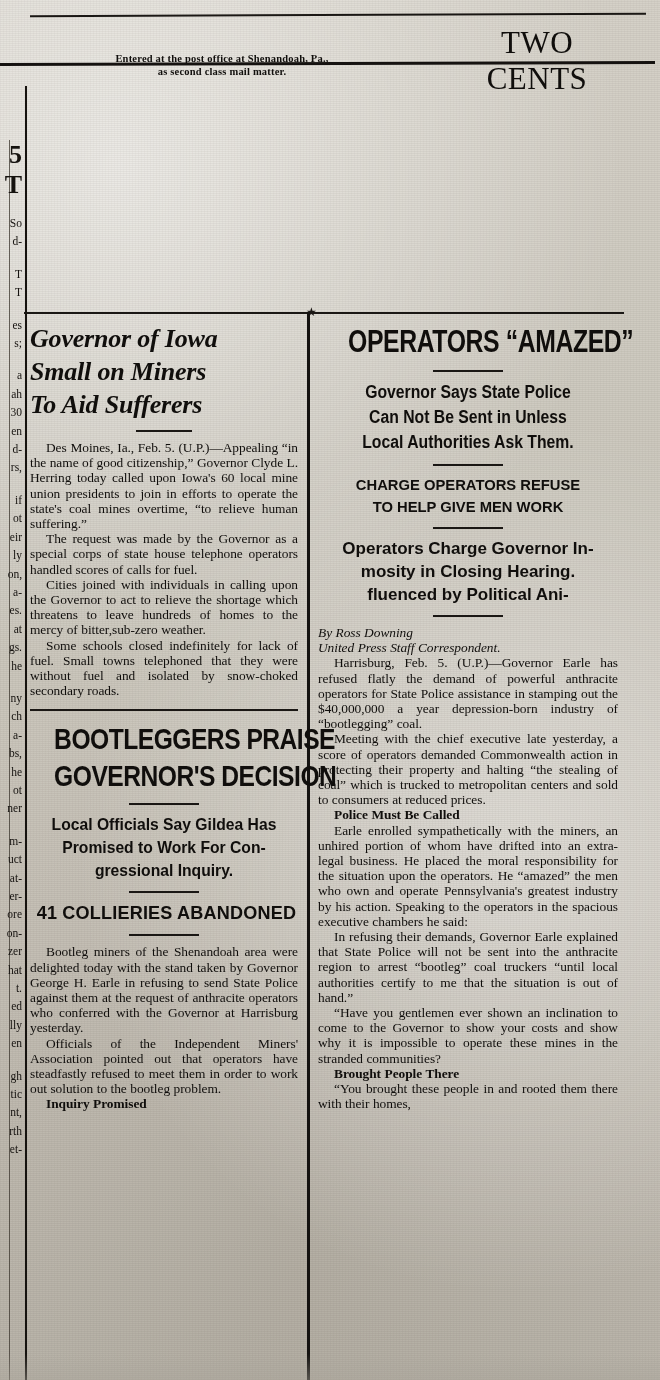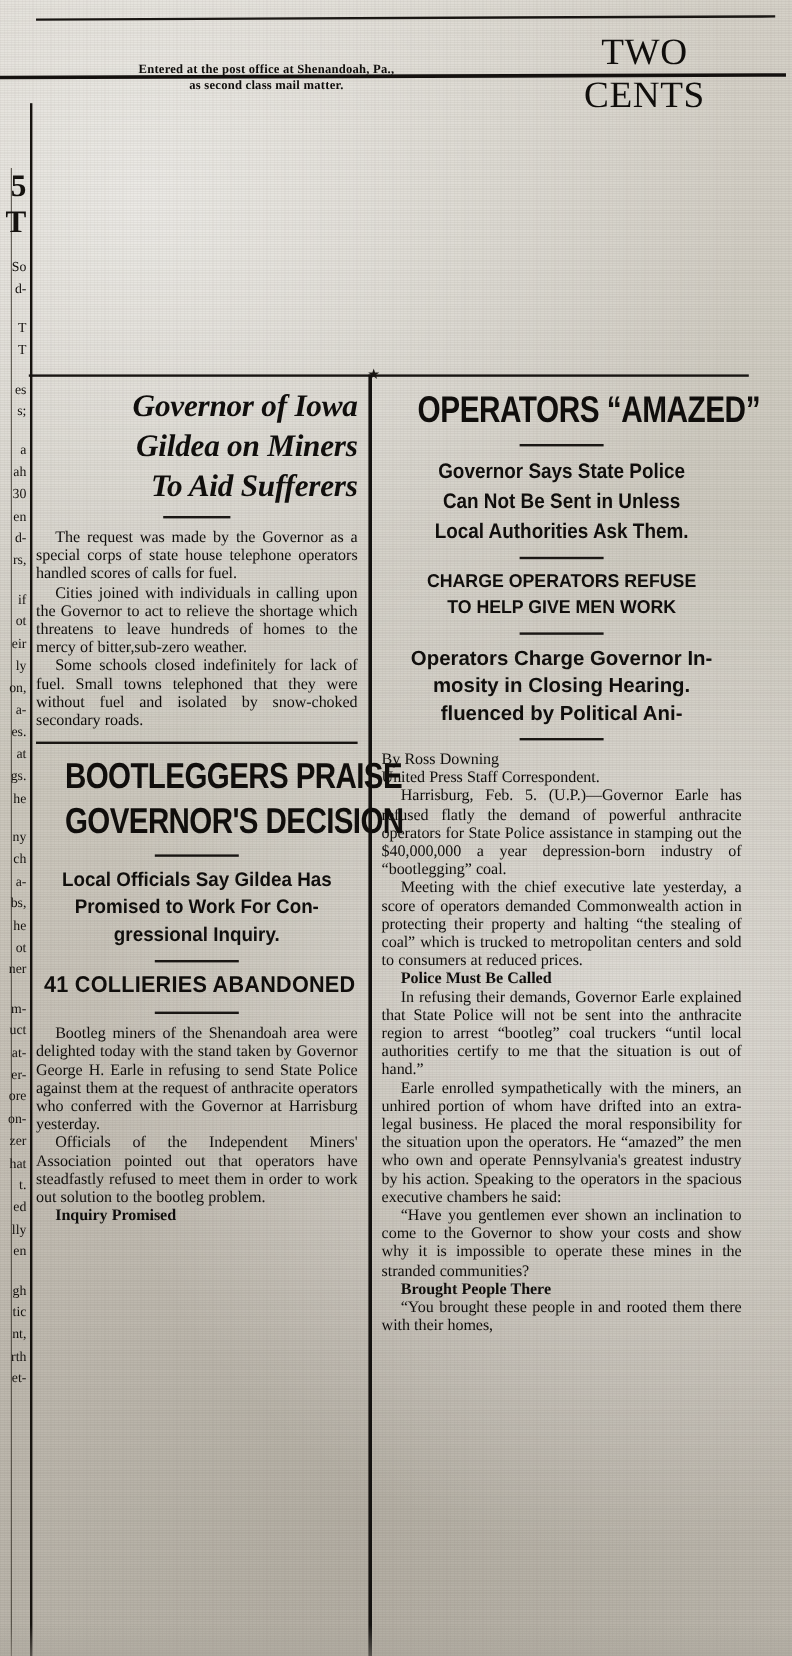--- a/index.html
+++ b/index.html
@@ -77,37 +77,37 @@
     text-align:right;font-size:11.5px;line-height:18.4px;
     color:#15120f;
   }
   .sliver .big{font-size:26px;font-weight:bold;line-height:30px;display:block;}
   .sliver .gap{display:block;height:14px;}
 
   
   .ital-head{
     font-family:"Liberation Serif",serif;
     font-style:italic;font-weight:bold;
-    font-size:26px;line-height:33px;text-align:right;
+    font-size:26px;line-height:33px;text-align:left;
     letter-spacing:-.2px;
   }
   .shortrule{width:56px;height:2px;background:#1a1714;margin:9px auto 8px auto;}
   .shortrule.w70{width:70px;}
 
   .body p{
     margin:0;
     font-size:13.4px;
     line-height:15.2px;
     text-align:justify;
     text-indent:16px;
     letter-spacing:-.05px;
     word-spacing:.2px;
     -webkit-hyphens:none;hyphens:none;
   }
-  .body p.noind{text-indent:0;}
+  .body p.noind{text-indent:0;font-style:italic;}
   .subhead-c{
     text-align:center;font-weight:bold;font-size:13.4px;line-height:17px;
     margin:1px 0 0 0;
   }
 
   .sans-hd{
     font-family:"Liberation Sans",sans-serif;
     font-weight:bold;
     text-align:center;
   }
@@ -237,24 +237,25 @@
     <span>tic</span><br>
     <span>nt,</span><br>
     <span>rth</span><br>
     <span>et-</span>
   </div>
 
   <div class="colL">
 
     <div>
       <div class="ital-head">Governor of Iowa</div>
-      <div class="ital-head">Gildea on Miners</div>
+      <div class="ital-head">Small on Miners</div>
       <div class="ital-head">To Aid Sufferers</div>
       <div class="shortrule"></div>
       <div class="body">
+        <p>Des Moines, Ia., Feb. 5. (U.P.)—Appealing “in the name of good citizenship,” Governor Clyde L. Herring today called upon Iowa's 60 local mine union presidents to join in efforts to operate the state's coal mines overtime, “to relieve human suffering.”</p>
         <p>The request was made by the Governor as a special corps of state house telephone operators handled scores of calls for fuel.</p>
         <p>Cities joined with individuals in calling upon the Governor to act to relieve the shortage which threatens to leave hundreds of homes to the mercy of bitter,sub-zero weather.</p>
         <p>Some schools closed indefinitely for lack of fuel. Small towns telephoned that they were without fuel and isolated by snow-choked secondary roads.</p>
       </div>
     </div>
 
     <div class="sec-rule"></div>
 
     <div>
       <div class="sans-hd bigsans">BOOTLEGGERS PRAISE</div>
@@ -293,22 +294,22 @@
     <div class="deck-med">mosity in Closing Hearing.</div>
     <div class="deck-med">fluenced by Political Ani-</div>
     <div class="shortrule w70"></div>
 
     <div class="body">
       <p class="byline noind">By Ross Downing</p>
       <p class="byline noind">United Press Staff Correspondent.</p>
       <p>Harrisburg, Feb. 5. (U.P.)—Governor Earle has refused flatly the demand of powerful anthracite operators for State Police assistance in stamping out the $40,000,000 a year depression-born industry of “bootlegging” coal.</p>
       <p>Meeting with the chief executive late yesterday, a score of operators demanded Commonwealth action in protecting their property and halting “the stealing of coal” which is trucked to metropolitan centers and sold to consumers at reduced prices.</p>
       <p class="subhead-c">Police Must Be Called</p>
+      <p>Earle enrolled sympathetically with the miners, an unhired portion of whom have drifted into an extra-legal business. He placed the moral responsibility for the situation upon the operators. He “amazed” the men who own and operate Pennsylvania's greatest industry by his action. Speaking to the operators in the spacious executive chambers he said:</p>
       <p>In refusing their demands, Governor Earle explained that State Police will not be sent into the anthracite region to arrest “bootleg” coal truckers “until local authorities certify to me that the situation is out of hand.”</p>
-      <p>Earle enrolled sympathetically with the miners, an unhired portion of whom have drifted into an extra-legal business. He placed the moral responsibility for the situation upon the operators. He “amazed” the men who own and operate Pennsylvania's greatest industry by his action. Speaking to the operators in the spacious executive chambers he said:</p>
       <p>“Have you gentlemen ever shown an inclination to come to the Governor to show your costs and show why it is impossible to operate these mines in the stranded communities?</p>
       <p class="subhead-c">Brought People There</p>
       <p>“You brought these people in and rooted them there with their homes,</p>
     </div>
 
   </div>
 
   <div class="fade-bottom"></div>
 </div>
 

